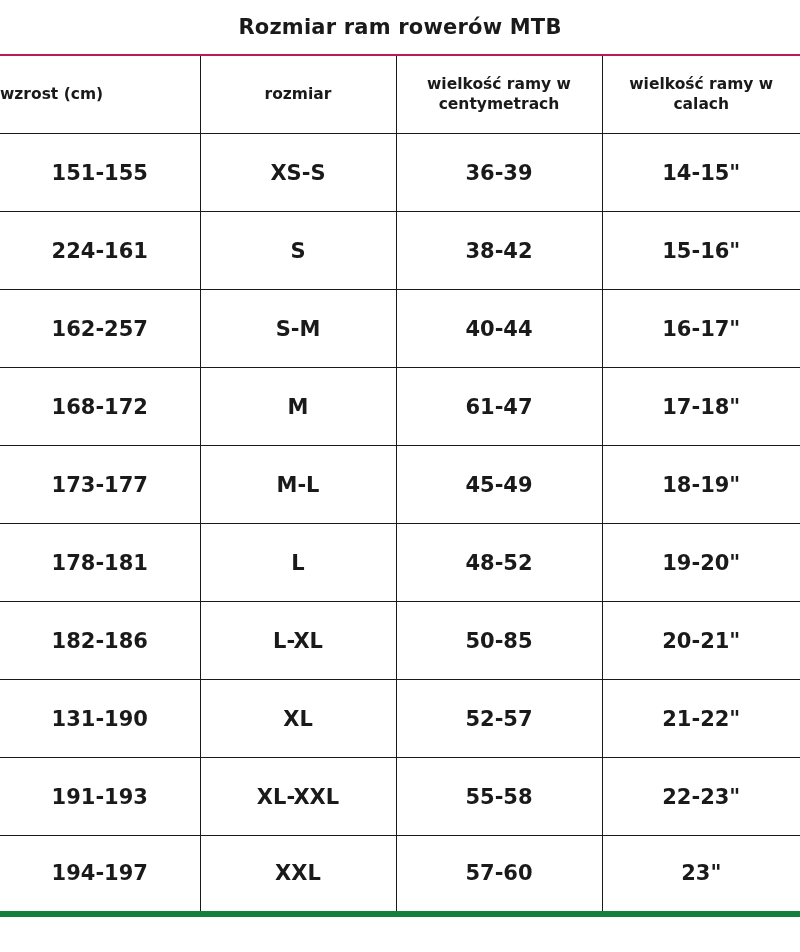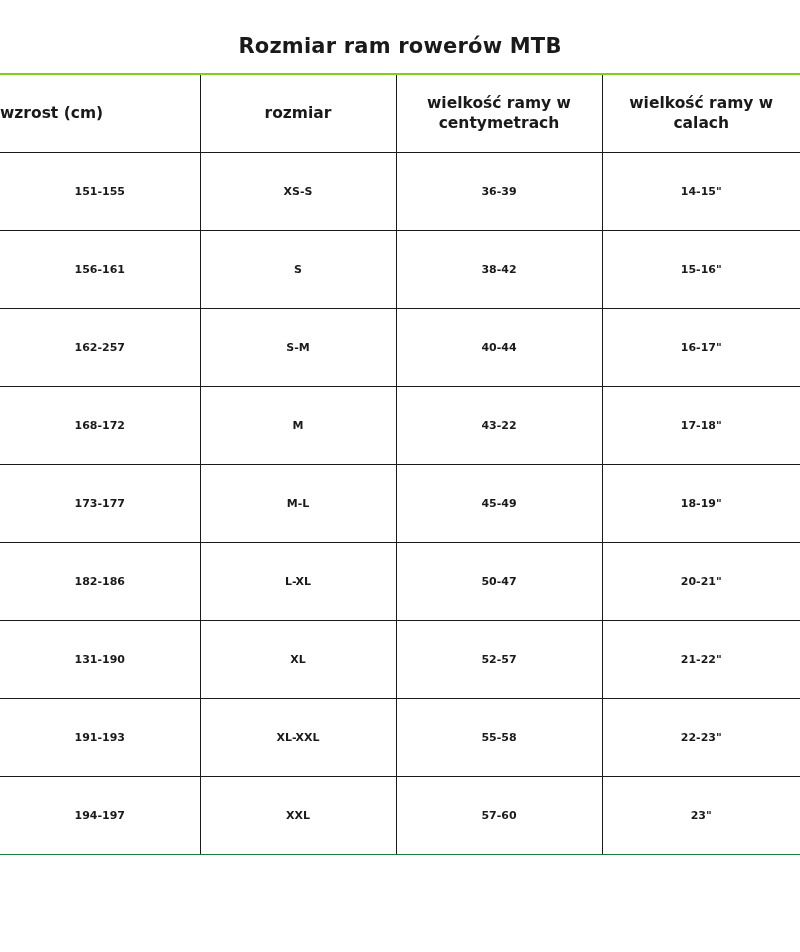--- a/index.html
+++ b/index.html
@@ -20,22 +20,21 @@
     box-sizing: border-box;
     background: #ffffff;
     display: flex;
     flex-direction: column;
   }
   .title-block {
     width: 100%;
     box-sizing: border-box;
     padding: 14px 10px 12px 10px;
     text-align: center;
-    border-bottom: 2px solid #84cc16;
-    margin-top: 19px;
+    border-bottom: 2px solid #be185d;
   }
   .title-line {
     font-size: 21px;
     font-weight: bold;
     line-height: 1.32;
     letter-spacing: 0.2px;
   }
   table.size-table {
     width: 100%;
     border-collapse: collapse;
@@ -65,38 +64,38 @@
   table.size-table thead th.th-left {
     text-align: left;
     padding-left: 0;
     margin-left: 36px;
   }
   table.size-table thead th .th-inner {
     display: block;
   }
   table.size-table tbody td {
     height: 78px;
-    font-size: 11px;
+    font-size: 21px;
     padding: 12px 6px;
   }
   td.c-height {
     font-weight: bold;
   }
   td.c-size {
     font-weight: bold;
   }
   td.c-cm, td.c-in {
     font-weight: bold;
   }
   .col-1 { width: 200px; }
   .col-2 { width: 196px; }
   .col-3 { width: 206px; }
   .col-4 { width: 198px; }
   tbody tr:last-child td {
-    border-bottom: 1px solid #15803d;
+    border-bottom: 6px solid #15803d;
   }
 </style>
 </head>
 <body>
 
 <div class="sheet">
 
   <div class="title-block">
     <div class="title-line">Rozmiar ram rowerów MTB</div>
   </div>
@@ -127,47 +126,53 @@
       </tr>
     </thead>
     <tbody>
       <tr>
         <td class="c-height">151-155</td>
         <td class="c-size">XS-S</td>
         <td class="c-cm">36-39</td>
         <td class="c-in">14-15"</td>
       </tr>
       <tr>
-        <td class="c-height">156-161</td>
+        <td class="c-height">224-161</td>
         <td class="c-size">S</td>
         <td class="c-cm">38-42</td>
         <td class="c-in">15-16"</td>
       </tr>
       <tr>
         <td class="c-height">162-257</td>
         <td class="c-size">S-M</td>
         <td class="c-cm">40-44</td>
         <td class="c-in">16-17"</td>
       </tr>
       <tr>
         <td class="c-height">168-172</td>
         <td class="c-size">M</td>
-        <td class="c-cm">43-22</td>
+        <td class="c-cm">61-47</td>
         <td class="c-in">17-18"</td>
       </tr>
       <tr>
         <td class="c-height">173-177</td>
         <td class="c-size">M-L</td>
         <td class="c-cm">45-49</td>
         <td class="c-in">18-19"</td>
       </tr>
       <tr>
+        <td class="c-height">178-181</td>
+        <td class="c-size">L</td>
+        <td class="c-cm">48-52</td>
+        <td class="c-in">19-20"</td>
+      </tr>
+      <tr>
         <td class="c-height">182-186</td>
         <td class="c-size">L-XL</td>
-        <td class="c-cm">50-47</td>
+        <td class="c-cm">50-85</td>
         <td class="c-in">20-21"</td>
       </tr>
       <tr>
         <td class="c-height">131-190</td>
         <td class="c-size">XL</td>
         <td class="c-cm">52-57</td>
         <td class="c-in">21-22"</td>
       </tr>
       <tr>
         <td class="c-height">191-193</td>

